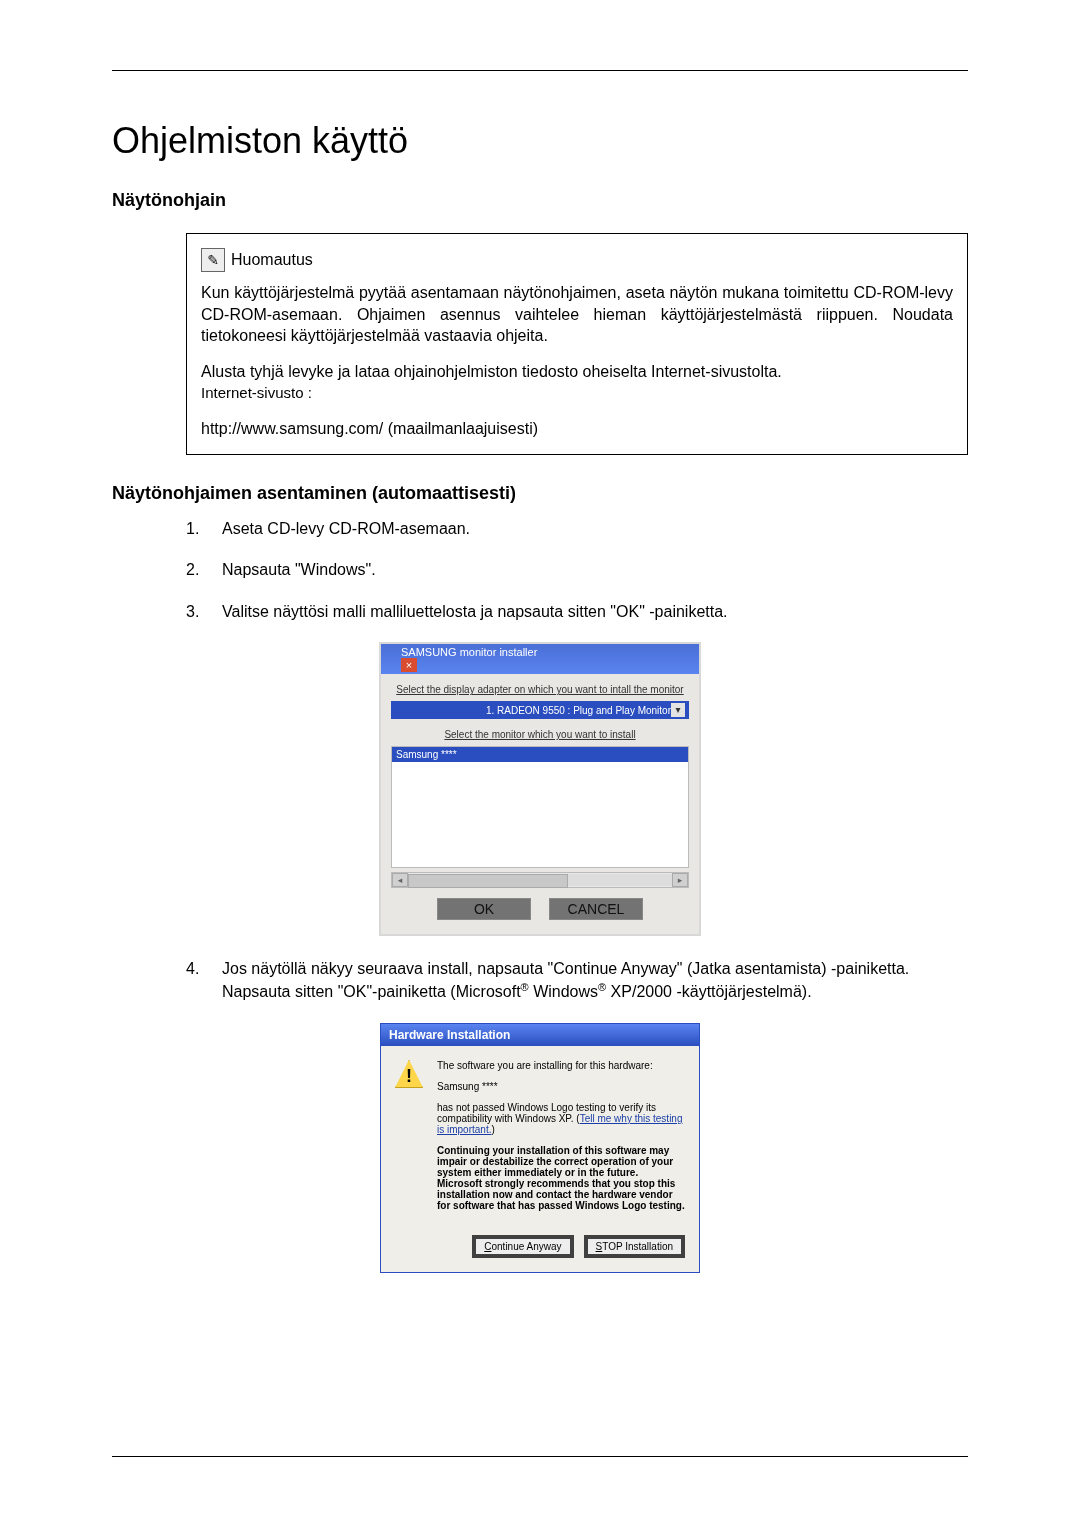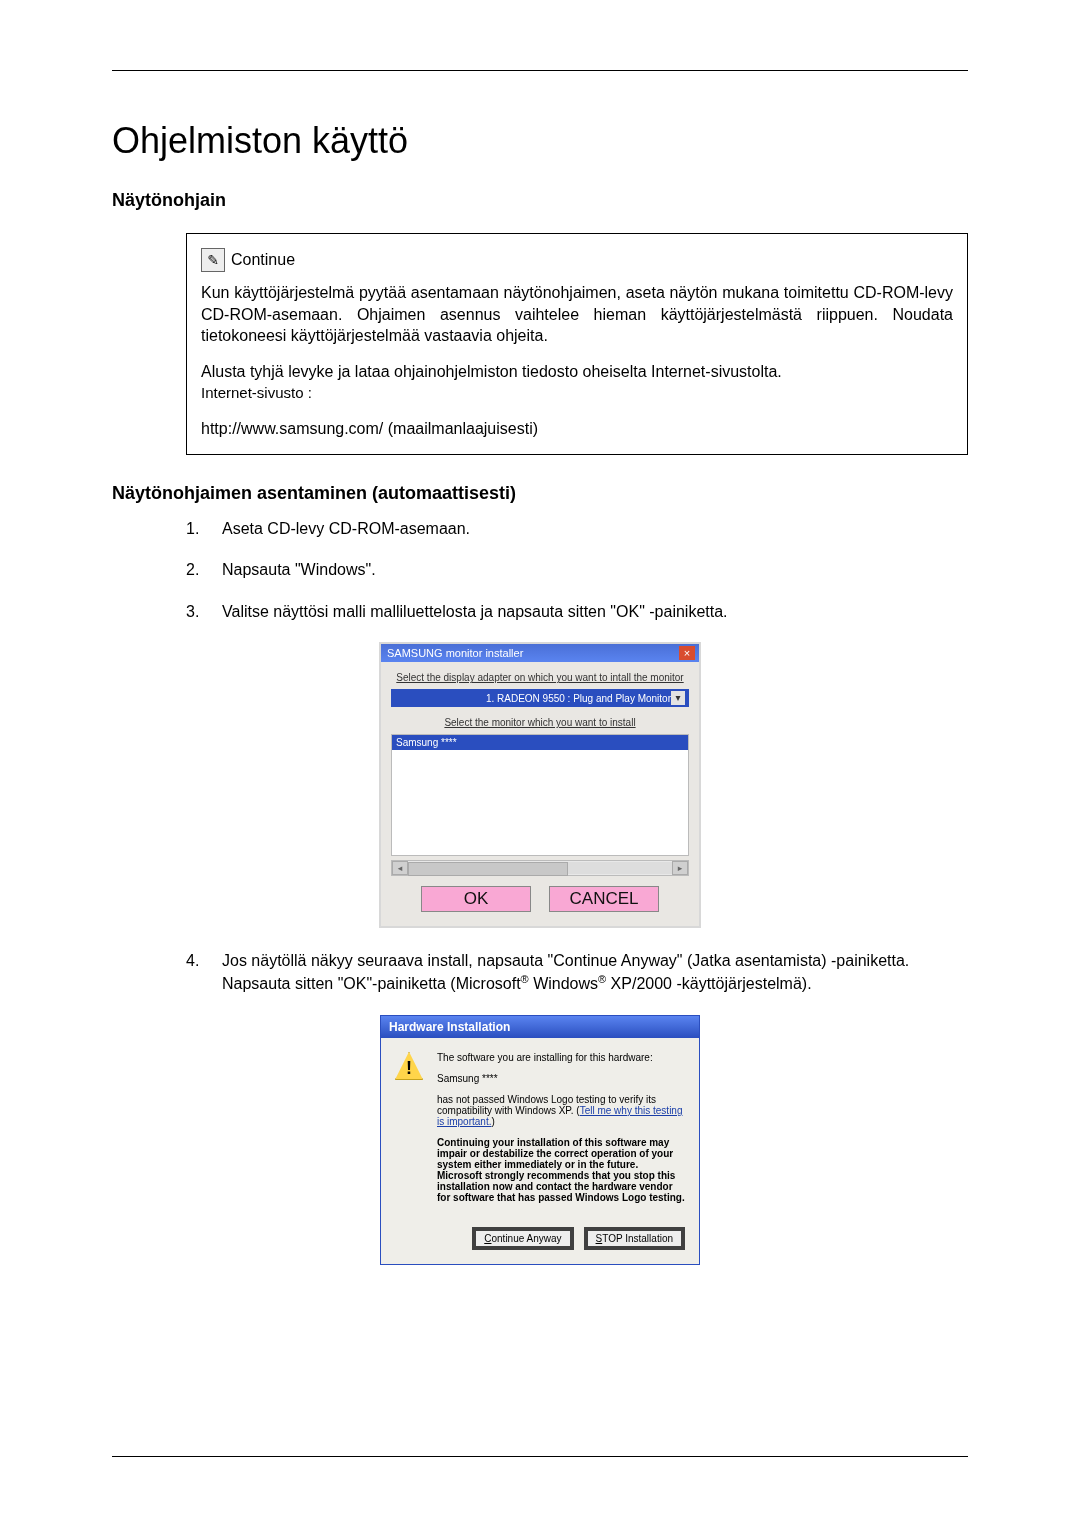--- a/index.html
+++ b/index.html
@@ -96,24 +96,24 @@
     width: 318px;
     border: 2px solid #d8d8d8;
     background: #e9e7e3;
     font-size: 11px;
     color: #111;
   }
   .installer .titlebar {
     background: linear-gradient(#4a6fd6, #5a84f0);
     color: #fff;
     display: flex;
-    align-items: center;
     justify-content: space-between;
-    padding: 2px 4px 2px 6px;
+    padding: 2px 4px 2px 20px;
     font-size: 11px;
+    flex-direction: column;
   }
   .installer .titlebar .x {
     width: 16px; height: 14px;
     background: #d94c2f;
     color: #fff;
     font-size: 11px;
     line-height: 14px;
     text-align: center;
   }
   .installer .label-line {
@@ -172,23 +172,23 @@
   .installer .hscroll .track { flex: 1; height: 12px; background: #ddd; position: relative; }
   .installer .hscroll .thumb { position: absolute; left: 0; width: 60%; height: 100%; background: #c8c8c8; border: 1px solid #aaa; }
   .installer .buttons {
     display: flex;
     justify-content: center;
     gap: 18px;
     margin: 10px 0 14px 0;
   }
   .installer .btn {
     width: 84px;
-    padding: 2px 12px;
-    font-size: 17px;
-    background: #f9a8d4;
+    padding: 2px 4px;
+    font-size: 14px;
+    background: #737373;
     border: 1px solid #888;
     text-align: center;
   }
 
   
   .hwdialog {
     width: 318px;
     border: 1.5px solid #2a4ebf;
     background: #efeee9;
     font-size: 11px;
@@ -242,21 +242,21 @@
 <div class="page">
   <div class="top-rule"></div>
 
   <h1 class="pagetitle">Ohjelmiston käyttö</h1>
 
   <h2 class="section">Näytönohjain</h2>
 
   <div class="notebox">
     <div class="note-head">
       <span class="note-icon">✎</span>
-      <span class="label">Continue</span>
+      <span class="label">Huomautus</span>
     </div>
     <p>Kun käyttöjärjestelmä pyytää asentamaan näytönohjaimen, aseta näytön mukana toimitettu CD-ROM-levy CD-ROM-asemaan. Ohjaimen asennus vaihtelee hieman käyttöjärjestelmästä riippuen. Noudata tietokoneesi käyttöjärjestelmää vastaavia ohjeita.</p>
     <p>
       <span>Alusta tyhjä levyke ja lataa ohjainohjelmiston tiedosto oheiselta Internet-sivustolta.</span><br>
       <span class="internet-label">Internet-sivusto :</span>
     </p>
     <p>http://www.samsung.com/ (maailmanlaajuisesti)</p>
   </div>
 
   <h3 class="subsection">Näytönohjaimen asentaminen (automaattisesti)</h3>

